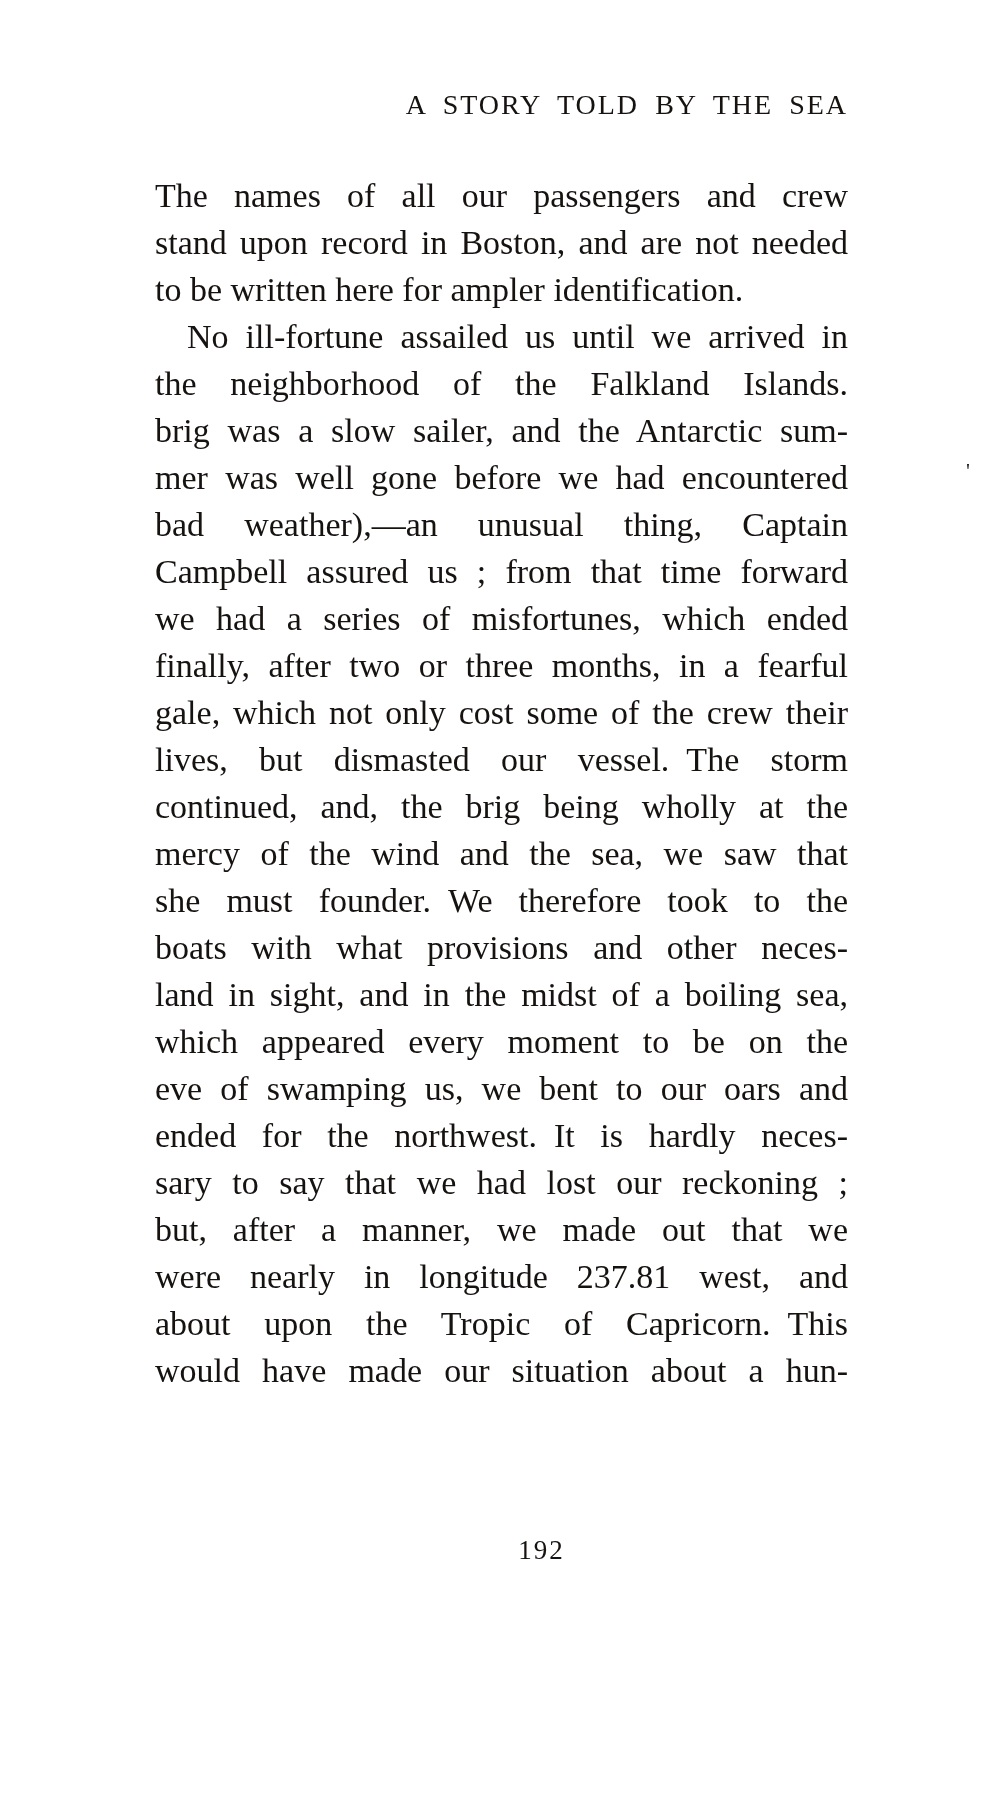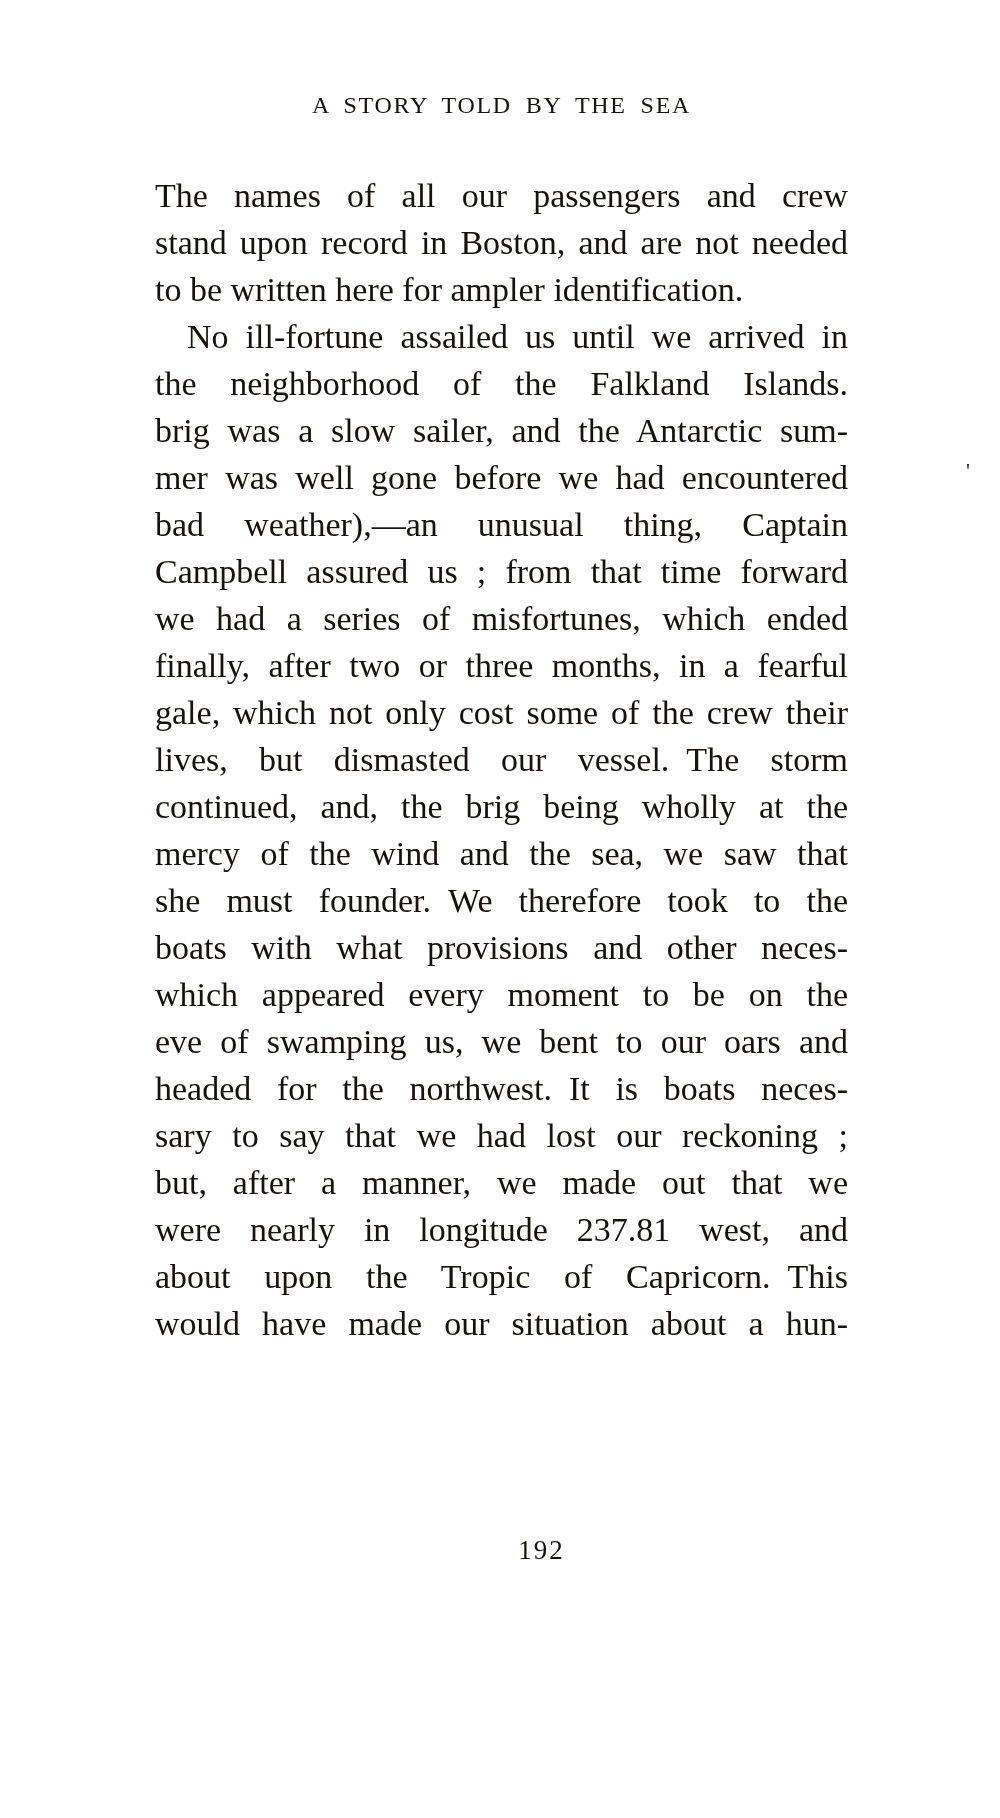--- a/index.html
+++ b/index.html
@@ -18,22 +18,22 @@
   .page {
     position: absolute;
     inset: 0;
     background: #ffffff;
   }
   .title {
     position: absolute;
     left: 155px;
     top: 84px;
     width: 693px;
-    text-align: center;
-    font-size: 24px;
+    text-align: right;
+    font-size: 28px;
     line-height: 42px;
     letter-spacing: 0.07em;
     word-spacing: 0.26em;
     white-space: nowrap;
   }
   .body-text {
     position: absolute;
     left: 155px;
     top: 172px;
     width: 693px;
@@ -91,23 +91,24 @@
     <div class="ln">bad weather),—an unusual thing, Captain</div>
     <div class="ln">Campbell assured us ; from that time forward</div>
     <div class="ln">we had a series of misfortunes, which ended</div>
     <div class="ln">finally, after two or three months, in a fearful</div>
     <div class="ln">gale, which not only cost some of the crew their</div>
     <div class="ln">lives, but dismasted our vessel. The storm</div>
     <div class="ln">continued, and, the brig being wholly at the</div>
     <div class="ln">mercy of the wind and the sea, we saw that</div>
     <div class="ln">she must founder. We therefore took to the</div>
     <div class="ln">boats with what provisions and other neces-</div>
+    <div class="ln">land in sight, and in the midst of a boiling sea,</div>
     <div class="ln">which appeared every moment to be on the</div>
     <div class="ln">eve of swamping us, we bent to our oars and</div>
-    <div class="ln">headed for the northwest. It is boats neces-</div>
+    <div class="ln">ended for the northwest. It is hardly neces-</div>
     <div class="ln">sary to say that we had lost our reckoning ;</div>
     <div class="ln">but, after a manner, we made out that we</div>
     <div class="ln">were nearly in longitude 237.81 west, and</div>
     <div class="ln">about upon the Tropic of Capricorn. This</div>
     <div class="ln">would have made our situation about a hun-</div>
   </div>
 
   <div class="folio">192</div>
 
   <div class="margin-mark">'</div>

